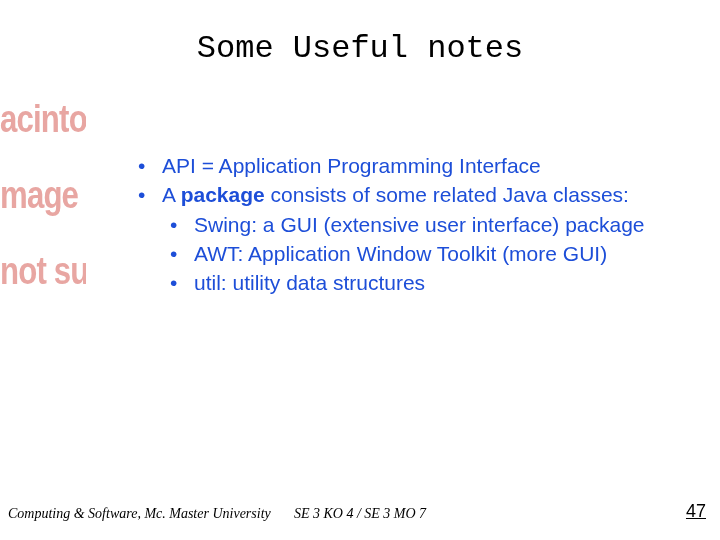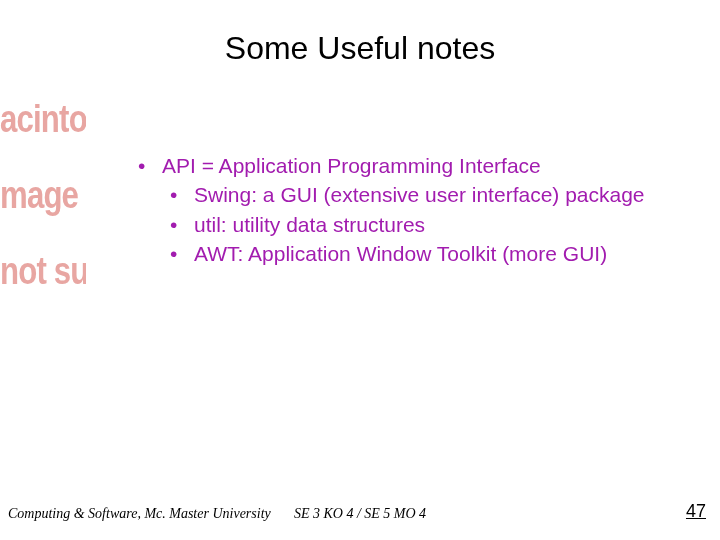--- a/index.html
+++ b/index.html
@@ -25,30 +25,30 @@
     transform: scaleX(0.82);
     transform-origin: left center;
   }
   .bg-decoration .line { white-space: nowrap; margin-bottom: 38px; }
   .slide-title {
     position: absolute;
     top: 30px;
     left: 0;
     width: 720px;
     text-align: center;
-    font-family: Liberation Sans, sans-serif;
+    font-family: Liberation Mono, monospace;
     font-size: 32px;
     color: #000;
   }
   .content {
     position: absolute;
     top: 152px;
     left: 120px;
     width: 560px;
-    color: #a21caf;
+    color: #1d4ed8;
     font-size: 21px;
     line-height: 1.3;
   }
   .bullet1 {
     position: relative;
     padding-left: 42px;
     margin-bottom: 2px;
   }
   .bullet1::before {
     content: "•";
@@ -108,22 +108,25 @@
 <div class="bg-decoration">
   <div class="line">acintosh P</div>
   <div class="line">mage form</div>
   <div class="line">not suppo</div>
 </div>
 
 <div class="slide-title">Some Useful notes</div>
 
 <div class="content">
   <div class="bullet1">API = Application Programming Interface</div>
+  <div class="bullet1">
+    <span>A </span><span class="bold">package</span><span> consists of some related Java classes:</span>
+  </div>
   <div class="bullet2">Swing: a GUI (extensive user interface) package</div>
+  <div class="bullet2">AWT: Application Window Toolkit (more GUI)</div>
   <div class="bullet2">util: utility data structures</div>
-  <div class="bullet2">AWT: Application Window Toolkit (more GUI)</div>
 </div>
 
 <div class="footer">
   <div class="footer-left">Computing &amp; Software, Mc. Master University</div>
-  <div class="footer-center">SE 3 KO 4 / SE 5 MO 4</div>
+  <div class="footer-center">SE 3 KO 4 / SE 3 MO 7</div>
   <div class="footer-right">47</div>
 </div>
 
 </body></html>

